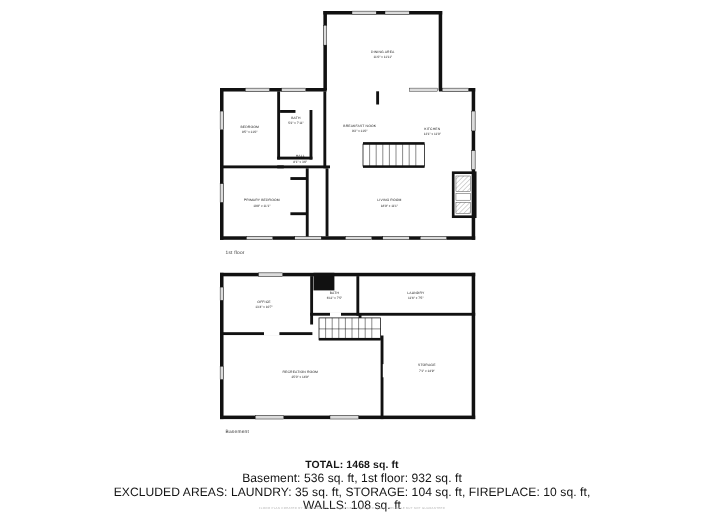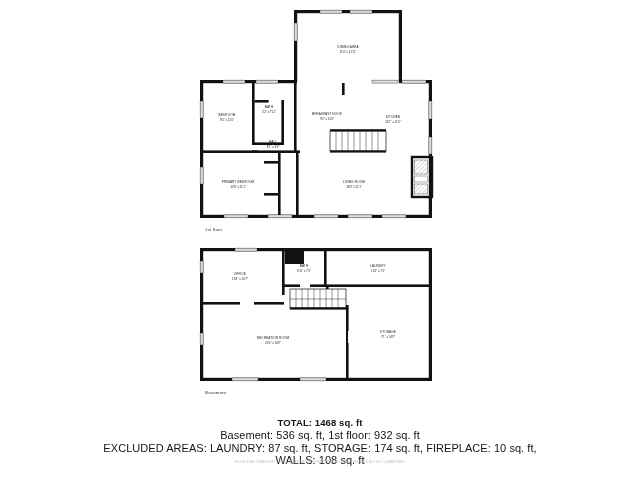--- a/index.html
+++ b/index.html
@@ -309,19 +309,19 @@
       <text class="room-name" x="198" y="90">STORAGE</text>
       <text class="room-dim" x="198" y="95">7'1" x 14'9"</text>
     </g>
   </svg>
 
   <div id="caption-basement" class="level-caption">Basement</div>
 
   <div id="summary">
     <div class="total">TOTAL: 1468 sq. ft</div>
     <div class="line">Basement: 536 sq. ft, 1st floor: 932 sq. ft</div>
-    <div class="line">EXCLUDED AREAS: LAUNDRY: 87 sq. ft, STORAGE: 174 sq. ft, FIREPLACE: 10 sq. ft,</div>
+    <div class="line">EXCLUDED AREAS: LAUNDRY: 35 sq. ft, STORAGE: 104 sq. ft, FIREPLACE: 10 sq. ft,</div>
     <div class="line">WALLS: 108 sq. ft</div>
   </div>
 
   <div id="disclaimer">FLOOR PLAN CREATED BY CUBICASA APP. MEASUREMENTS DEEMED HIGHLY RELIABLE BUT NOT GUARANTEED</div>
 
 </div>
 
 </body></html>

